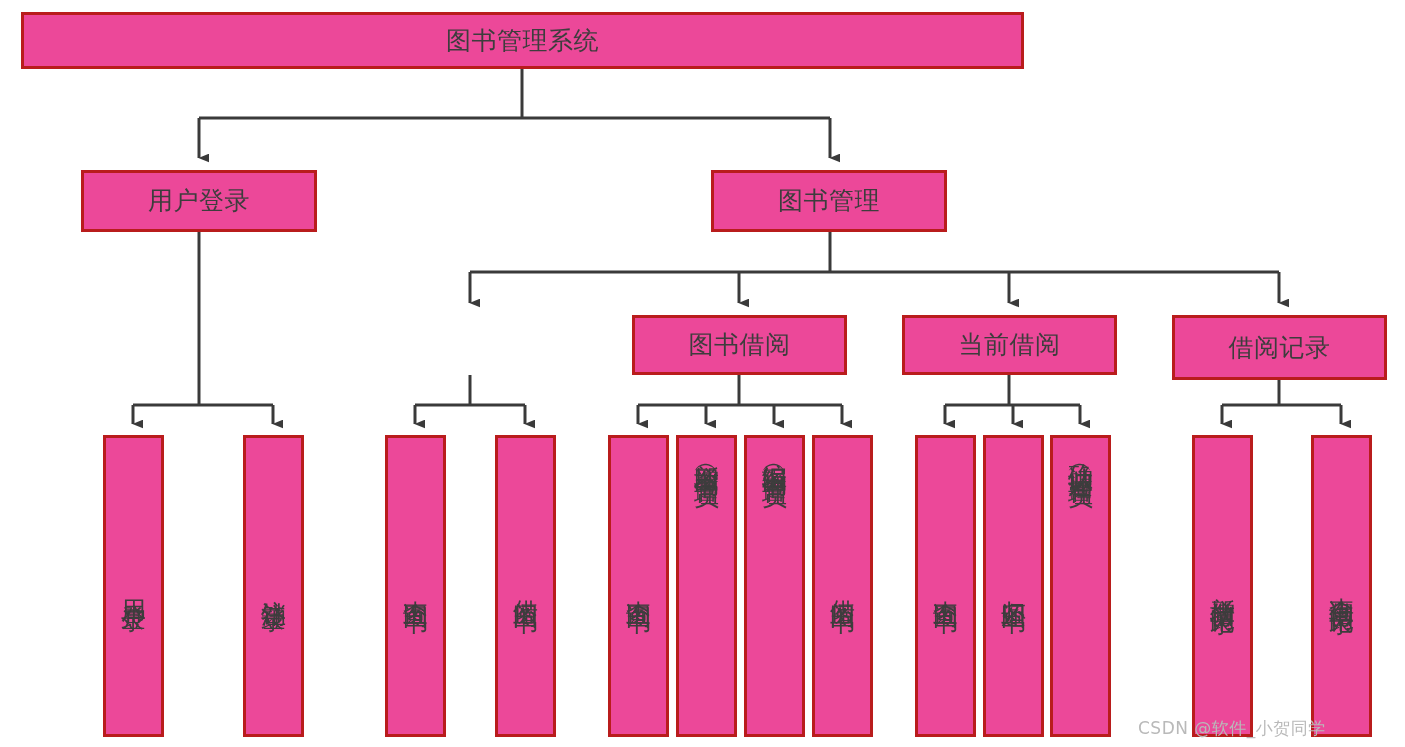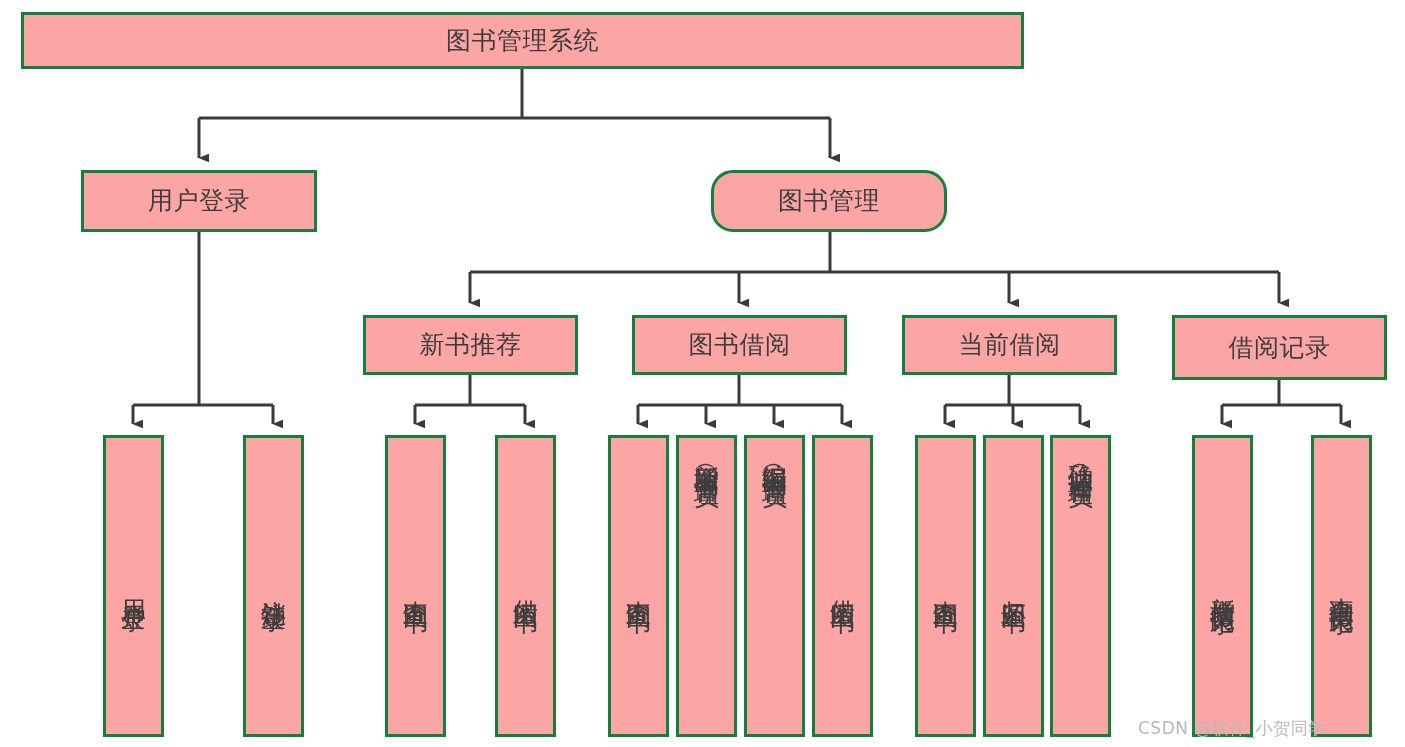--- a/index.html
+++ b/index.html
@@ -24,22 +24,22 @@
     position: absolute;
     left: 0;
     top: 0;
     width: 1405px;
     height: 747px;
     pointer-events: none;
   }
   .node {
     position: absolute;
     box-sizing: border-box;
-    background: #fca5a5;
-    border: 3px solid #15803d;
+    background: #ec4899;
+    border: 3px solid #b91c1c;
     display: flex;
     align-items: center;
     justify-content: center;
     color: #3b3b3b;
   }
   .node-label {
     display: block;
     text-align: center;
     line-height: 1.12;
     color: #3d3d3d;
@@ -132,27 +132,24 @@
     </g>
   </svg>
 
   <div class="node horiz" style="left:21px; top:12px; width:1003px; height:57px;">
     <span class="node-label">图书管理系统</span>
   </div>
 
   <div class="node horiz" style="left:81px; top:170px; width:236px; height:62px;">
     <span class="node-label">用户登录</span>
   </div>
-  <div class="node horiz" style="left:711px; top:170px; width:236px; height:62px;border-radius:22px;">
+  <div class="node horiz" style="left:711px; top:170px; width:236px; height:62px;">
     <span class="node-label">图书管理</span>
   </div>
 
-  <div class="node horiz" style="left:363px; top:315px; width:215px; height:60px;">
-    <span class="node-label">新书推荐</span>
-  </div>
   <div class="node horiz" style="left:632px; top:315px; width:215px; height:60px;">
     <span class="node-label">图书借阅</span>
   </div>
   <div class="node horiz" style="left:902px; top:315px; width:215px; height:60px;">
     <span class="node-label">当前借阅</span>
   </div>
   <div class="node horiz" style="left:1172px; top:315px; width:215px; height:65px;">
     <span class="node-label">借阅记录</span>
   </div>
 

